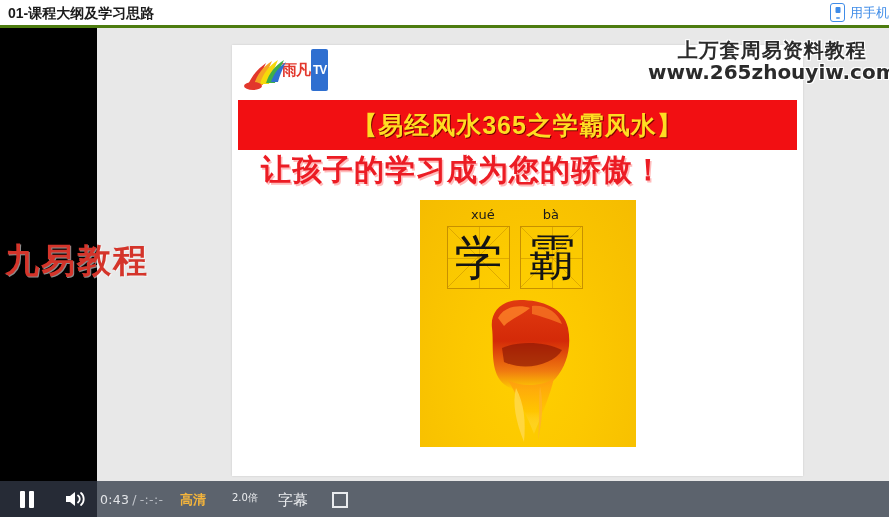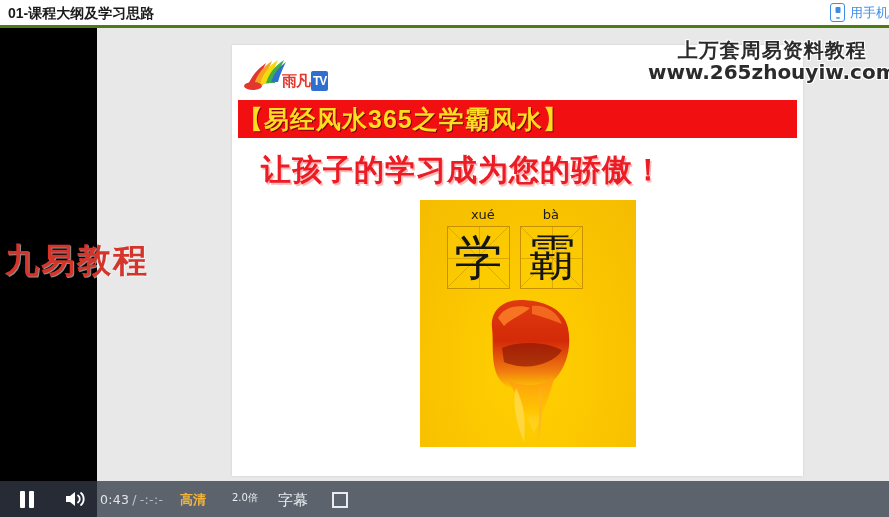--- a/index.html
+++ b/index.html
@@ -119,33 +119,34 @@
     margin-left: -4px;
     line-height: 1;
     letter-spacing: -1px;
   }
   .logo-tv {
     display: inline-block;
     background: #2f6fd0;
     color: #ffffff;
     font-size: 12px;
     font-weight: bold;
-    padding: 4px 2px;
+    padding: 15px 2px;
     border-radius: 2px;
     margin-left: 1px;
     vertical-align: 1px;
   }
 
   .title-banner {
     position: absolute;
     left: 6px; top: 55px;
-    width: 559px; height: 38px;
+    width: 559px; height: 50px;
     background: #f20f12;
     display: flex;
     align-items: center;
+    justify-content: center;
     box-sizing: border-box;
   }
   .title-banner-text {
     color: #ffdd22;
     font-size: 25px;
     font-weight: bold;
     letter-spacing: 1px;
     text-shadow: 1px 1px 0 #7a0000;
     white-space: nowrap;
   }

